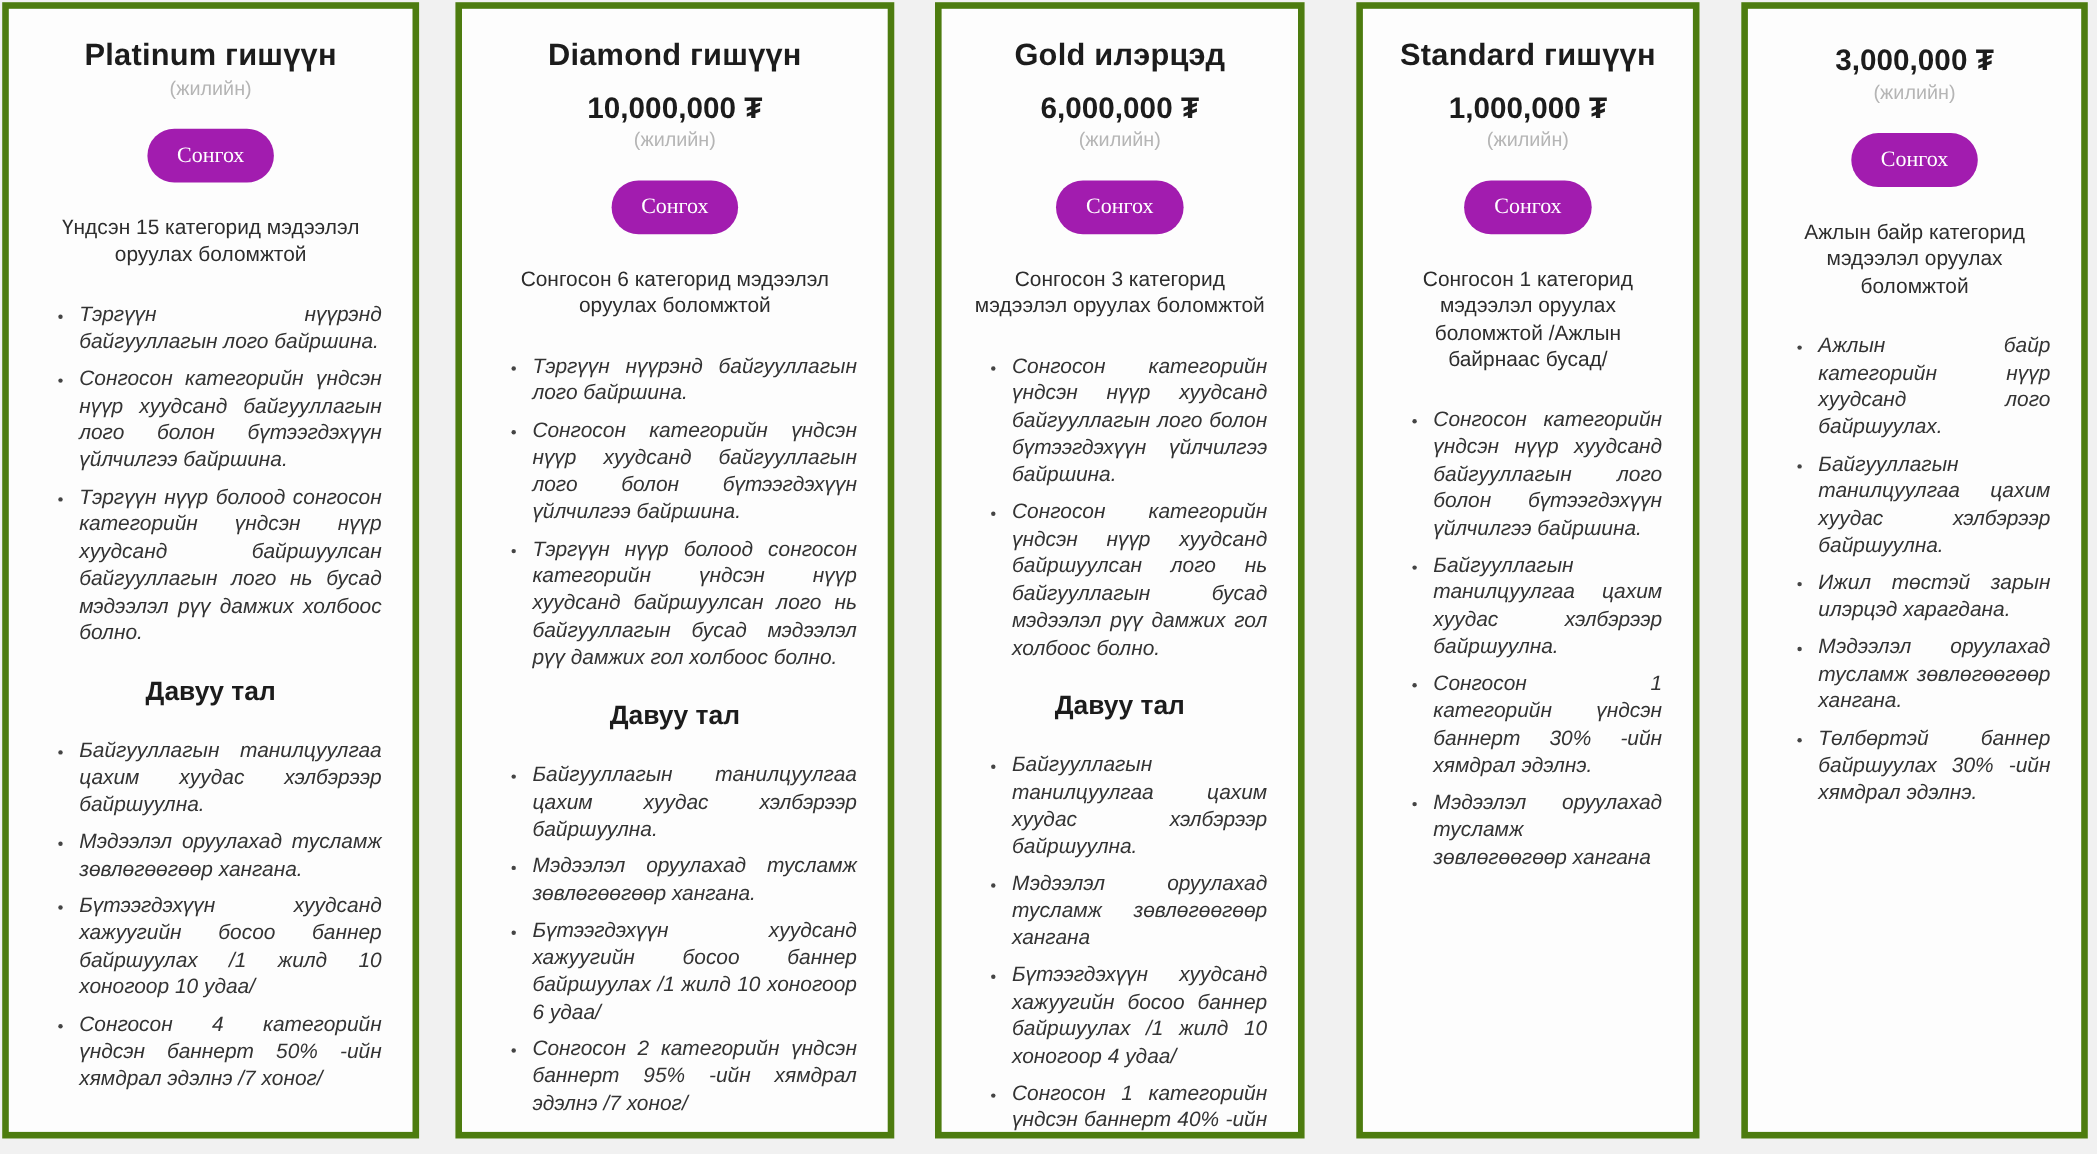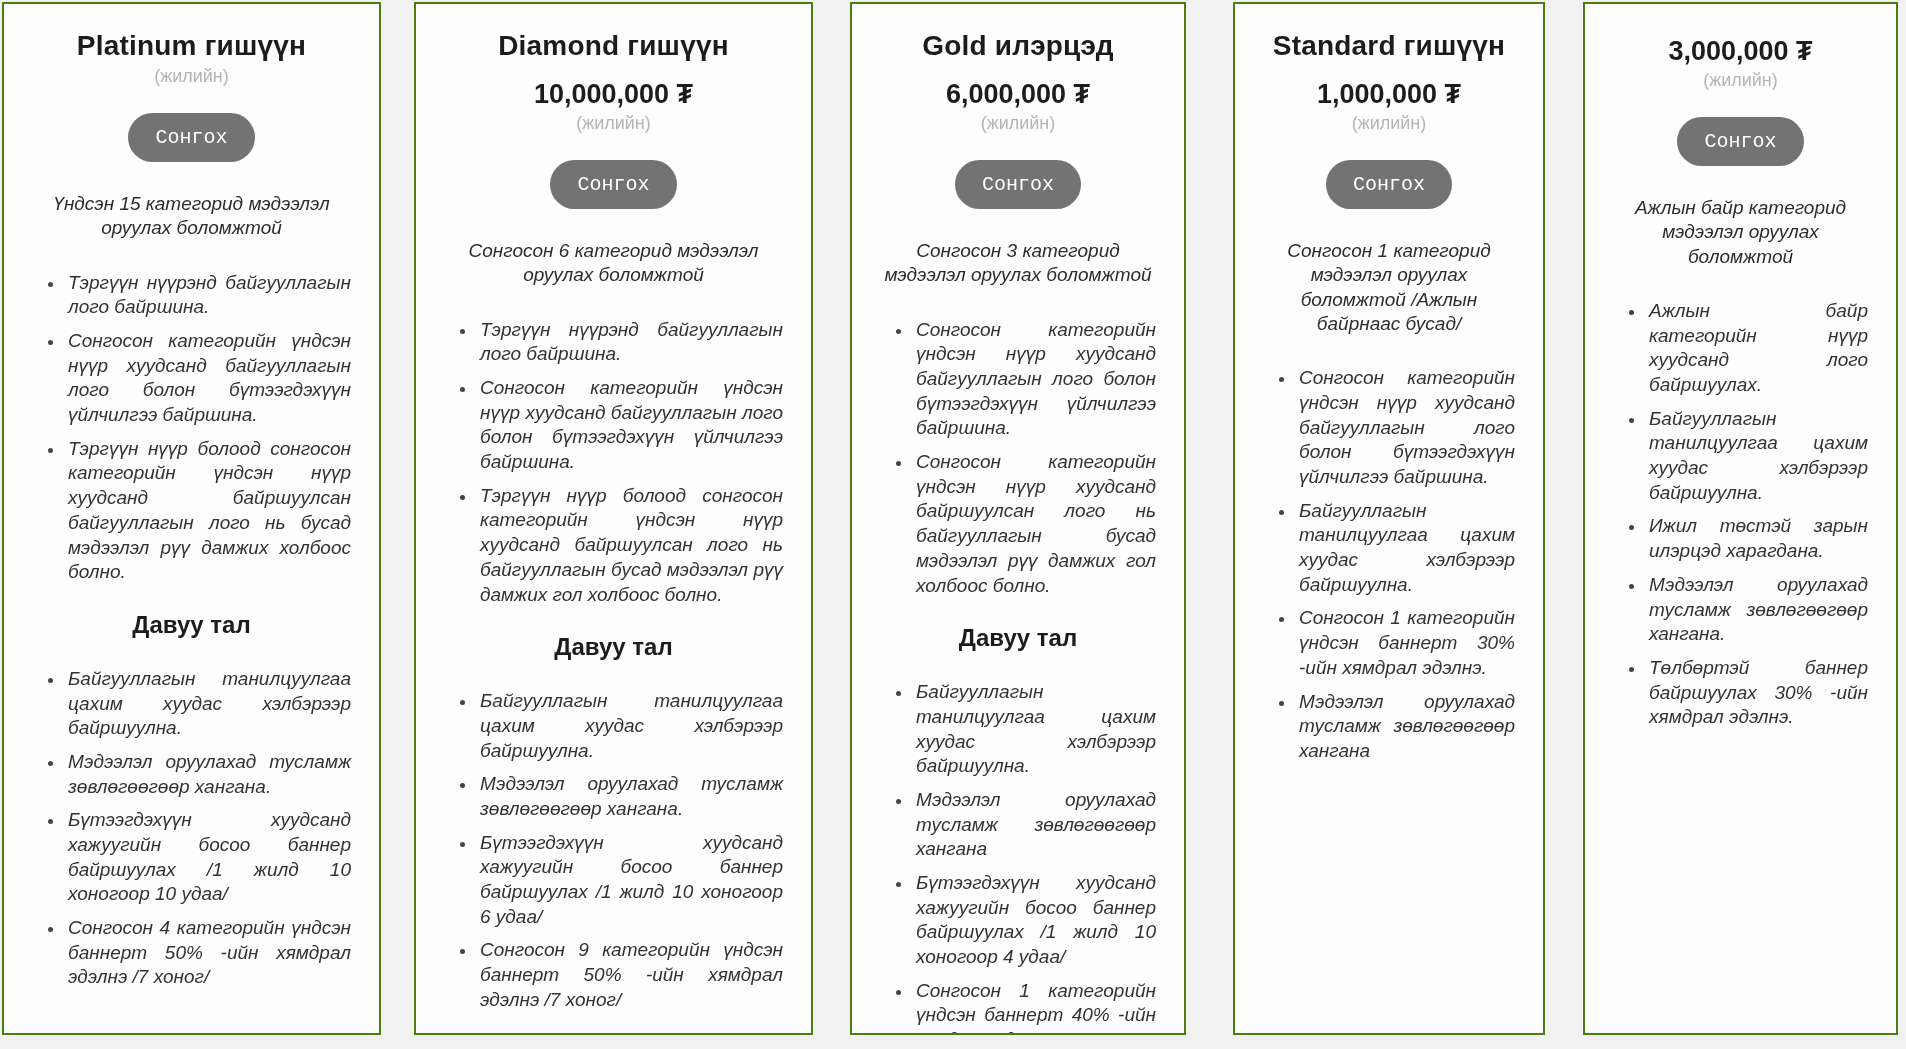--- a/index.html
+++ b/index.html
@@ -11,21 +11,21 @@
     overflow: hidden;
   }
   .pricing-row {
     display: flex;
     align-items: stretch;
     padding: 2px 0 0 2px;
     height: 1049px;
   }
   .card {
     background: #fdfdfd;
-    border: 2px solid #4d7c0f;
+    border: 6px solid #4d7c0f;
     height: 1033px;
     padding: 16px 28px 10px;
     text-align: center;
     overflow: hidden;
     flex: none;
   }
   .card.w1 { width: 379px; margin-right: 33px; }
   .card.w2 { width: 399px; margin-right: 37px; }
   .card.w3 { width: 336px; margin-right: 47px; }
   .card.w4 { width: 312px; margin-right: 38px; }
@@ -47,35 +47,34 @@
   .period {
     margin-top: 3px;
     font-size: 18px;
     color: #b5b5b5;
     text-align: center;
   }
   .select-btn {
     margin-top: 26px;
     display: inline-block;
     border: none;
-    background: #737373;
+    background: #a21caf;
     color: #ffffff;
-    font-family: Liberation Mono, monospace;
+    font-family: Liberation Serif, serif;
     font-size: 20px;
     padding: 13px 27px;
     border-radius: 28px;
     cursor: pointer;
     text-align: right;
   }
   .desc {
     margin: 30px 0 0;
     font-size: 19px;
     line-height: 1.28;
     color: #2d2d2d;
-    font-style: italic;
   }
   ul.features {
     margin: 30px 0 0;
     padding: 0 0 0 32px;
     text-align: justify;
     list-style: disc outside;
   }
   ul.features li {
     font-style: italic;
     font-size: 19px;
@@ -130,21 +129,21 @@
     <ul class="features">
         <li>Тэргүүн нүүрэнд байгууллагын лого байршина.</li>
         <li>Сонгосон категорийн үндсэн нүүр хуудсанд байгууллагын лого болон бүтээгдэхүүн үйлчилгээ байршина.</li>
         <li>Тэргүүн нүүр болоод сонгосон категорийн үндсэн нүүр хуудсанд байршуулсан лого нь байгууллагын бусад мэдээлэл рүү дамжих гол холбоос болно.</li>
       </ul>
     <h3 class="adv-title">Давуу тал</h3>
     <ul class="features">
         <li>Байгууллагын танилцуулгаа цахим хуудас хэлбэрээр байршуулна.</li>
         <li>Мэдээлэл оруулахад тусламж зөвлөгөөгөөр хангана.</li>
         <li>Бүтээгдэхүүн хуудсанд хажуугийн босоо баннер байршуулах /1 жилд 10 хоногоор 6 удаа/</li>
-        <li>Сонгосон 9 категорийн үндсэн баннерт 50% -ийн хямдрал эдэлнэ /7 хоног/</li>
+        <li>Сонгосон 2 категорийн үндсэн баннерт 95% -ийн хямдрал эдэлнэ /7 хоног/</li>
       </ul>
   </div>
 
   <div class="card w3">
     <h2 class="title">Gold илэрцэд</h2>
     <div class="price">6,000,000 ₮</div>
     <div class="period">(жилийн)</div>
     <div>
       <button class="select-btn">Сонгох</button>
     </div>

